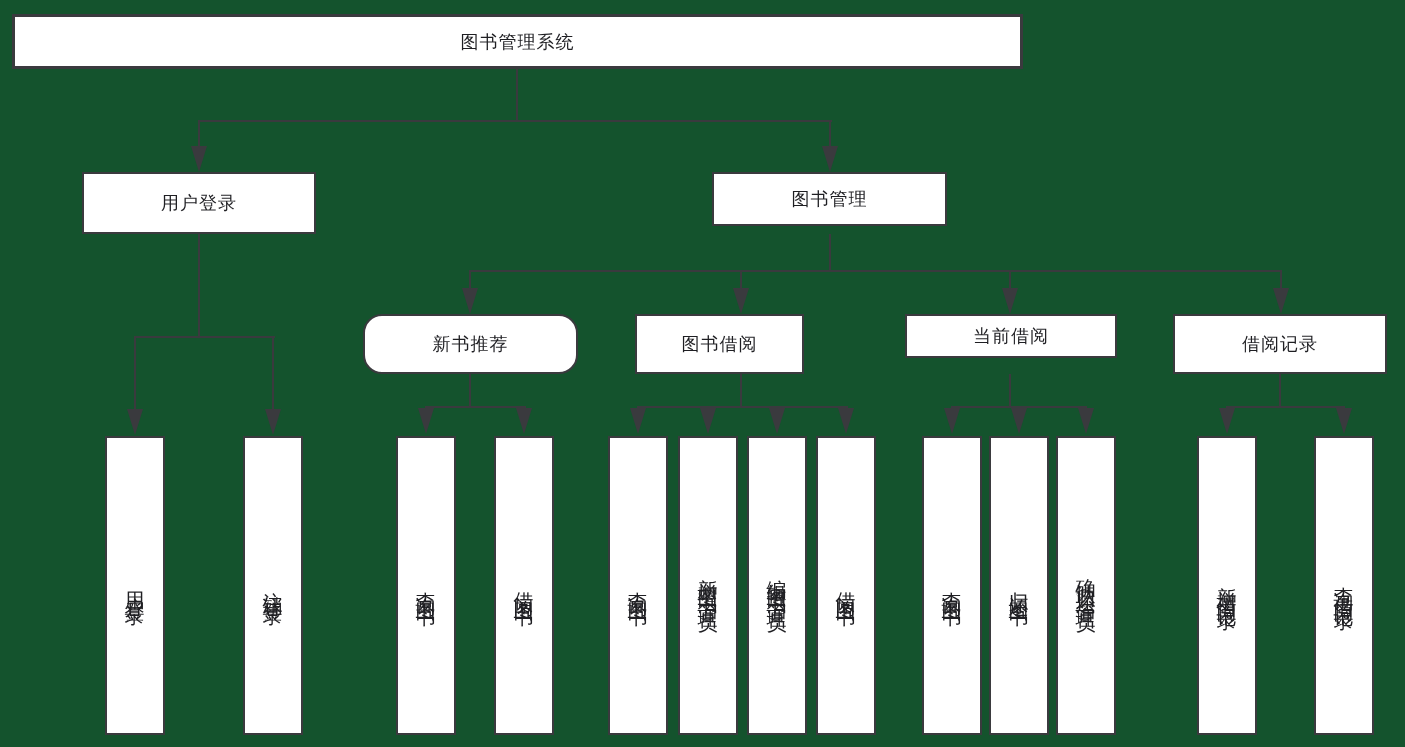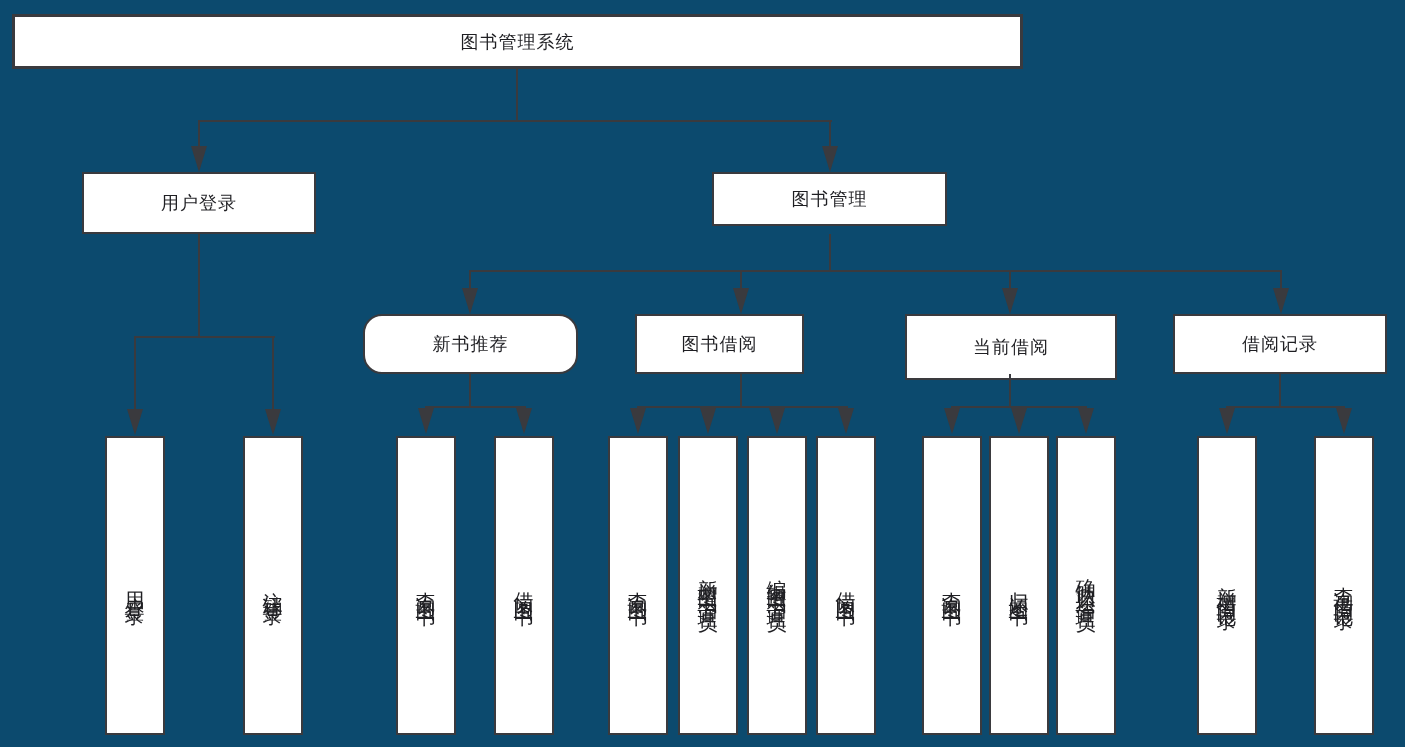--- a/index.html
+++ b/index.html
@@ -1,21 +1,21 @@
 <!DOCTYPE html>
 <html><head>
 <meta charset="utf-8">
 <style>
   * { margin: 0; padding: 0; box-sizing: border-box; }
   html, body { background: #ffffff; }
   .canvas {
     position: relative;
     width: 1405px;
     height: 747px;
-    background: #0c4a6e;
+    background: #14532d;
     font-family: "Liberation Sans", "DejaVu Sans", sans-serif;
     overflow: hidden;
   }
   .node {
     position: absolute;
     border: 2px solid #3a3a3e;
     background: #ffffff;
     display: flex;
     align-items: center;
     justify-content: center;
@@ -88,21 +88,21 @@
   <div class="arrow" style="left:1002px; top:288px;"></div>
   <div class="line" style="left:1280px; top:270px; width:2px; height:22px;"></div>
   <div class="arrow" style="left:1273px; top:288px;"></div>
 
   <div class="node hnode" style="left:363px; top:314px; width:215px; height:60px;border-radius:19px;">
     <span>新书推荐</span>
   </div>
   <div class="node hnode" style="left:635px; top:314px; width:169px; height:60px;">
     <span>图书借阅</span>
   </div>
-  <div class="node hnode" style="left:905px; top:314px; width:212px; height:66px;">
+  <div class="node hnode" style="left:905px; top:314px; width:212px; height:44px;">
     <span>当前借阅</span>
   </div>
   <div class="node hnode" style="left:1173px; top:314px; width:214px; height:60px;justify-content:center;">
     <span>借阅记录</span>
   </div>
 
   <div class="line" style="left:469px; top:374px; width:2px; height:34px;"></div>
   <div class="line" style="left:425px; top:406px; width:101px; height:2px;"></div>
   <div class="arrow" style="left:418px; top:408px;"></div>
   <div class="arrow" style="left:516px; top:408px;"></div>

